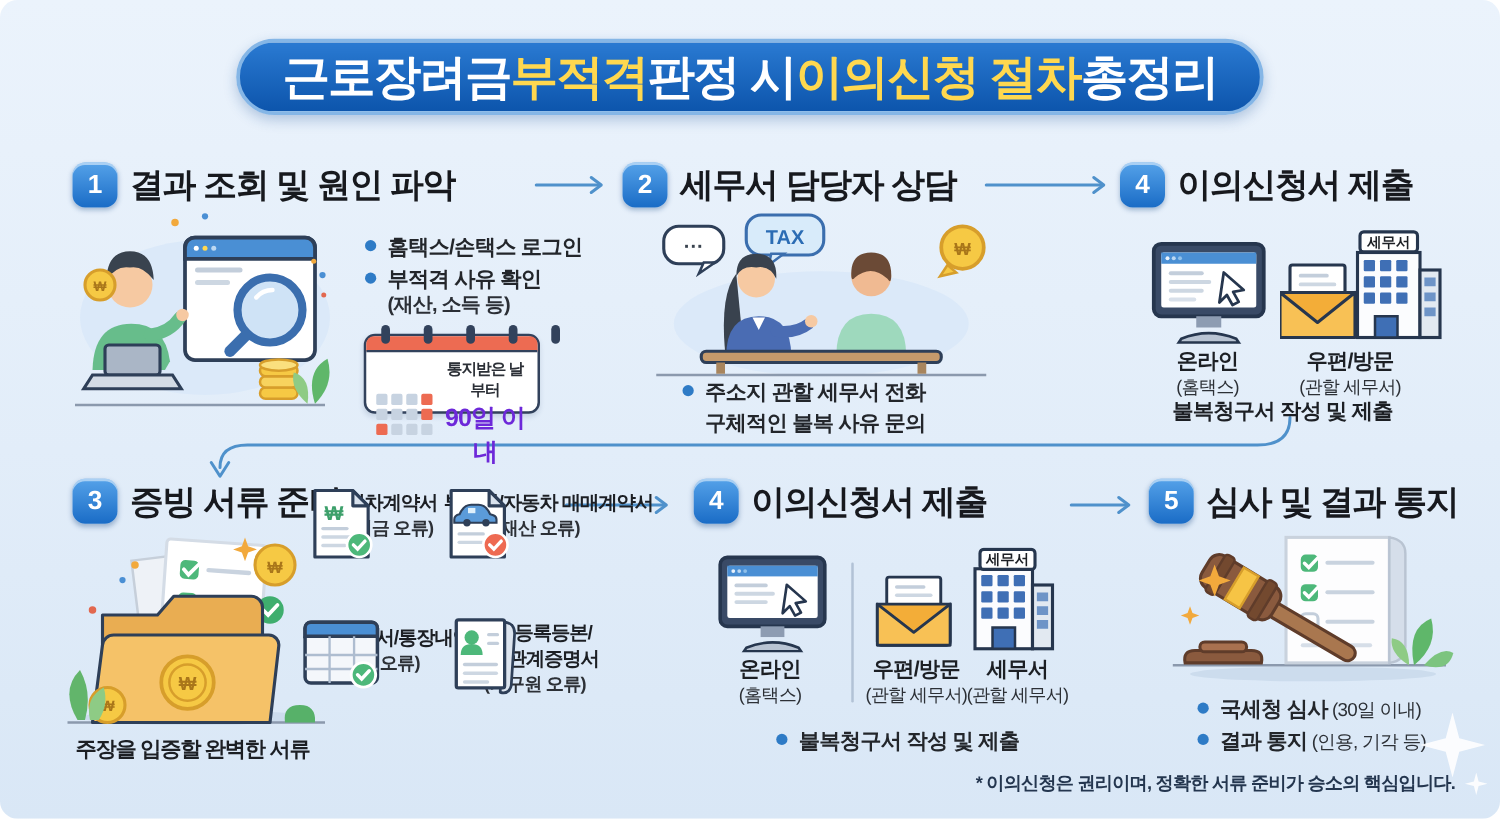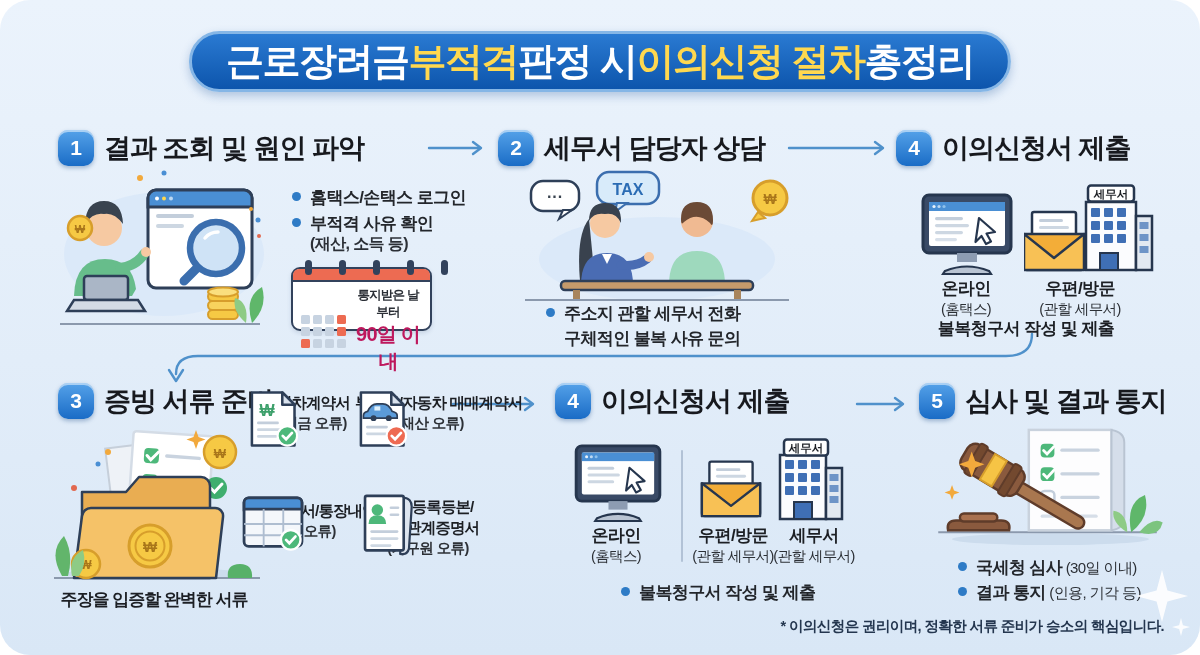--- a/index.html
+++ b/index.html
@@ -1,18 +1,18 @@
 <!DOCTYPE html>
 <html><head>
 <meta charset="utf-8">
 <style>
   *{margin:0;padding:0;box-sizing:border-box}
   html,body{width:1200px;height:655px;background:#fff;overflow:hidden}
   body{position:relative;font-family:"Liberation Sans","DejaVu Sans",sans-serif}
-  .canvas{position:absolute;inset:0;border-radius:30px;
+  .canvas{position:absolute;inset:0;border-radius:14px;
     background:linear-gradient(180deg,#ebf3fc 0%,#e2edf9 55%,#d9e7f6 100%)}
   
   .banner{position:absolute;left:50%;top:31px;transform:translateX(-50%);
     height:61px;padding:0 34px;border-radius:44px;white-space:nowrap;
     background:linear-gradient(180deg,#2a7ad2,#0d55ac);border:3px solid #85b6e6;
     display:flex;align-items:center;font-size:38px;font-weight:800;letter-spacing:-1.5px;
     color:#fff;box-shadow:0 4px 10px rgba(25,80,150,.28)}
   .banner .yellow{color:#ffd84f}
   
   .step-header{position:absolute;display:flex;align-items:center;gap:10px;white-space:nowrap}
@@ -36,21 +36,21 @@
   .calendar{position:absolute;left:291px;top:267px;width:141px;height:64px;background:#fff;
     border:2.5px solid #32425c;border-radius:9px;box-shadow:0 2px 4px rgba(40,70,110,.15)}
   .cal-top{height:13px;background:#ed6b52;border-bottom:2px solid #32425c;border-radius:6px 6px 0 0}
   .cal-ring{position:absolute;top:-9px;width:7px;height:15px;background:#32425c;border-radius:3.5px}
   .cal-body{display:flex;align-items:center;gap:8px;padding:5px 8px}
   .cal-grid{display:grid;grid-template-columns:repeat(4,9px);grid-auto-rows:9px;gap:3px}
   .cal-sq{background:#c7d3e1;border-radius:1.5px}
   .cal-sq.red{background:#ed6b52}
   .cal-text{text-align:center;flex:1}
   .cal-l1{font-size:12.5px;font-weight:700;color:#2b2f36;letter-spacing:-0.8px}
-  .cal-l2{font-size:20px;font-weight:900;color:#be185d;letter-spacing:-0.8px}
+  .cal-l2{font-size:20px;font-weight:900;color:#6d28d9;letter-spacing:-0.8px}
   
   .doc-group{position:absolute;text-align:center}
   .doc-group svg{display:block;margin:0 auto}
   .doc-label{font-size:15.5px;font-weight:800;color:#1c1f24;letter-spacing:-0.9px;line-height:21px;margin-top:4px;white-space:nowrap}
   .doc-label2{font-size:15.5px;font-weight:800;color:#1c1f24;letter-spacing:-0.9px;line-height:21px;white-space:nowrap}
   .doc-sub{font-size:14.5px;font-weight:600;color:#2c3036;letter-spacing:-0.6px;line-height:21px;white-space:nowrap}
   .s3-caption{position:absolute;left:154px;top:588px;transform:translateX(-50%);
     font-size:17px;font-weight:800;color:#1c1f24;letter-spacing:-1px;white-space:nowrap}
   .vdivider{position:absolute;left:681px;top:450px;width:2px;height:112px;background:#b2c2d6;border-radius:1px}
   .footnote{position:absolute;right:36px;top:617px;font-size:14.5px;font-weight:600;

